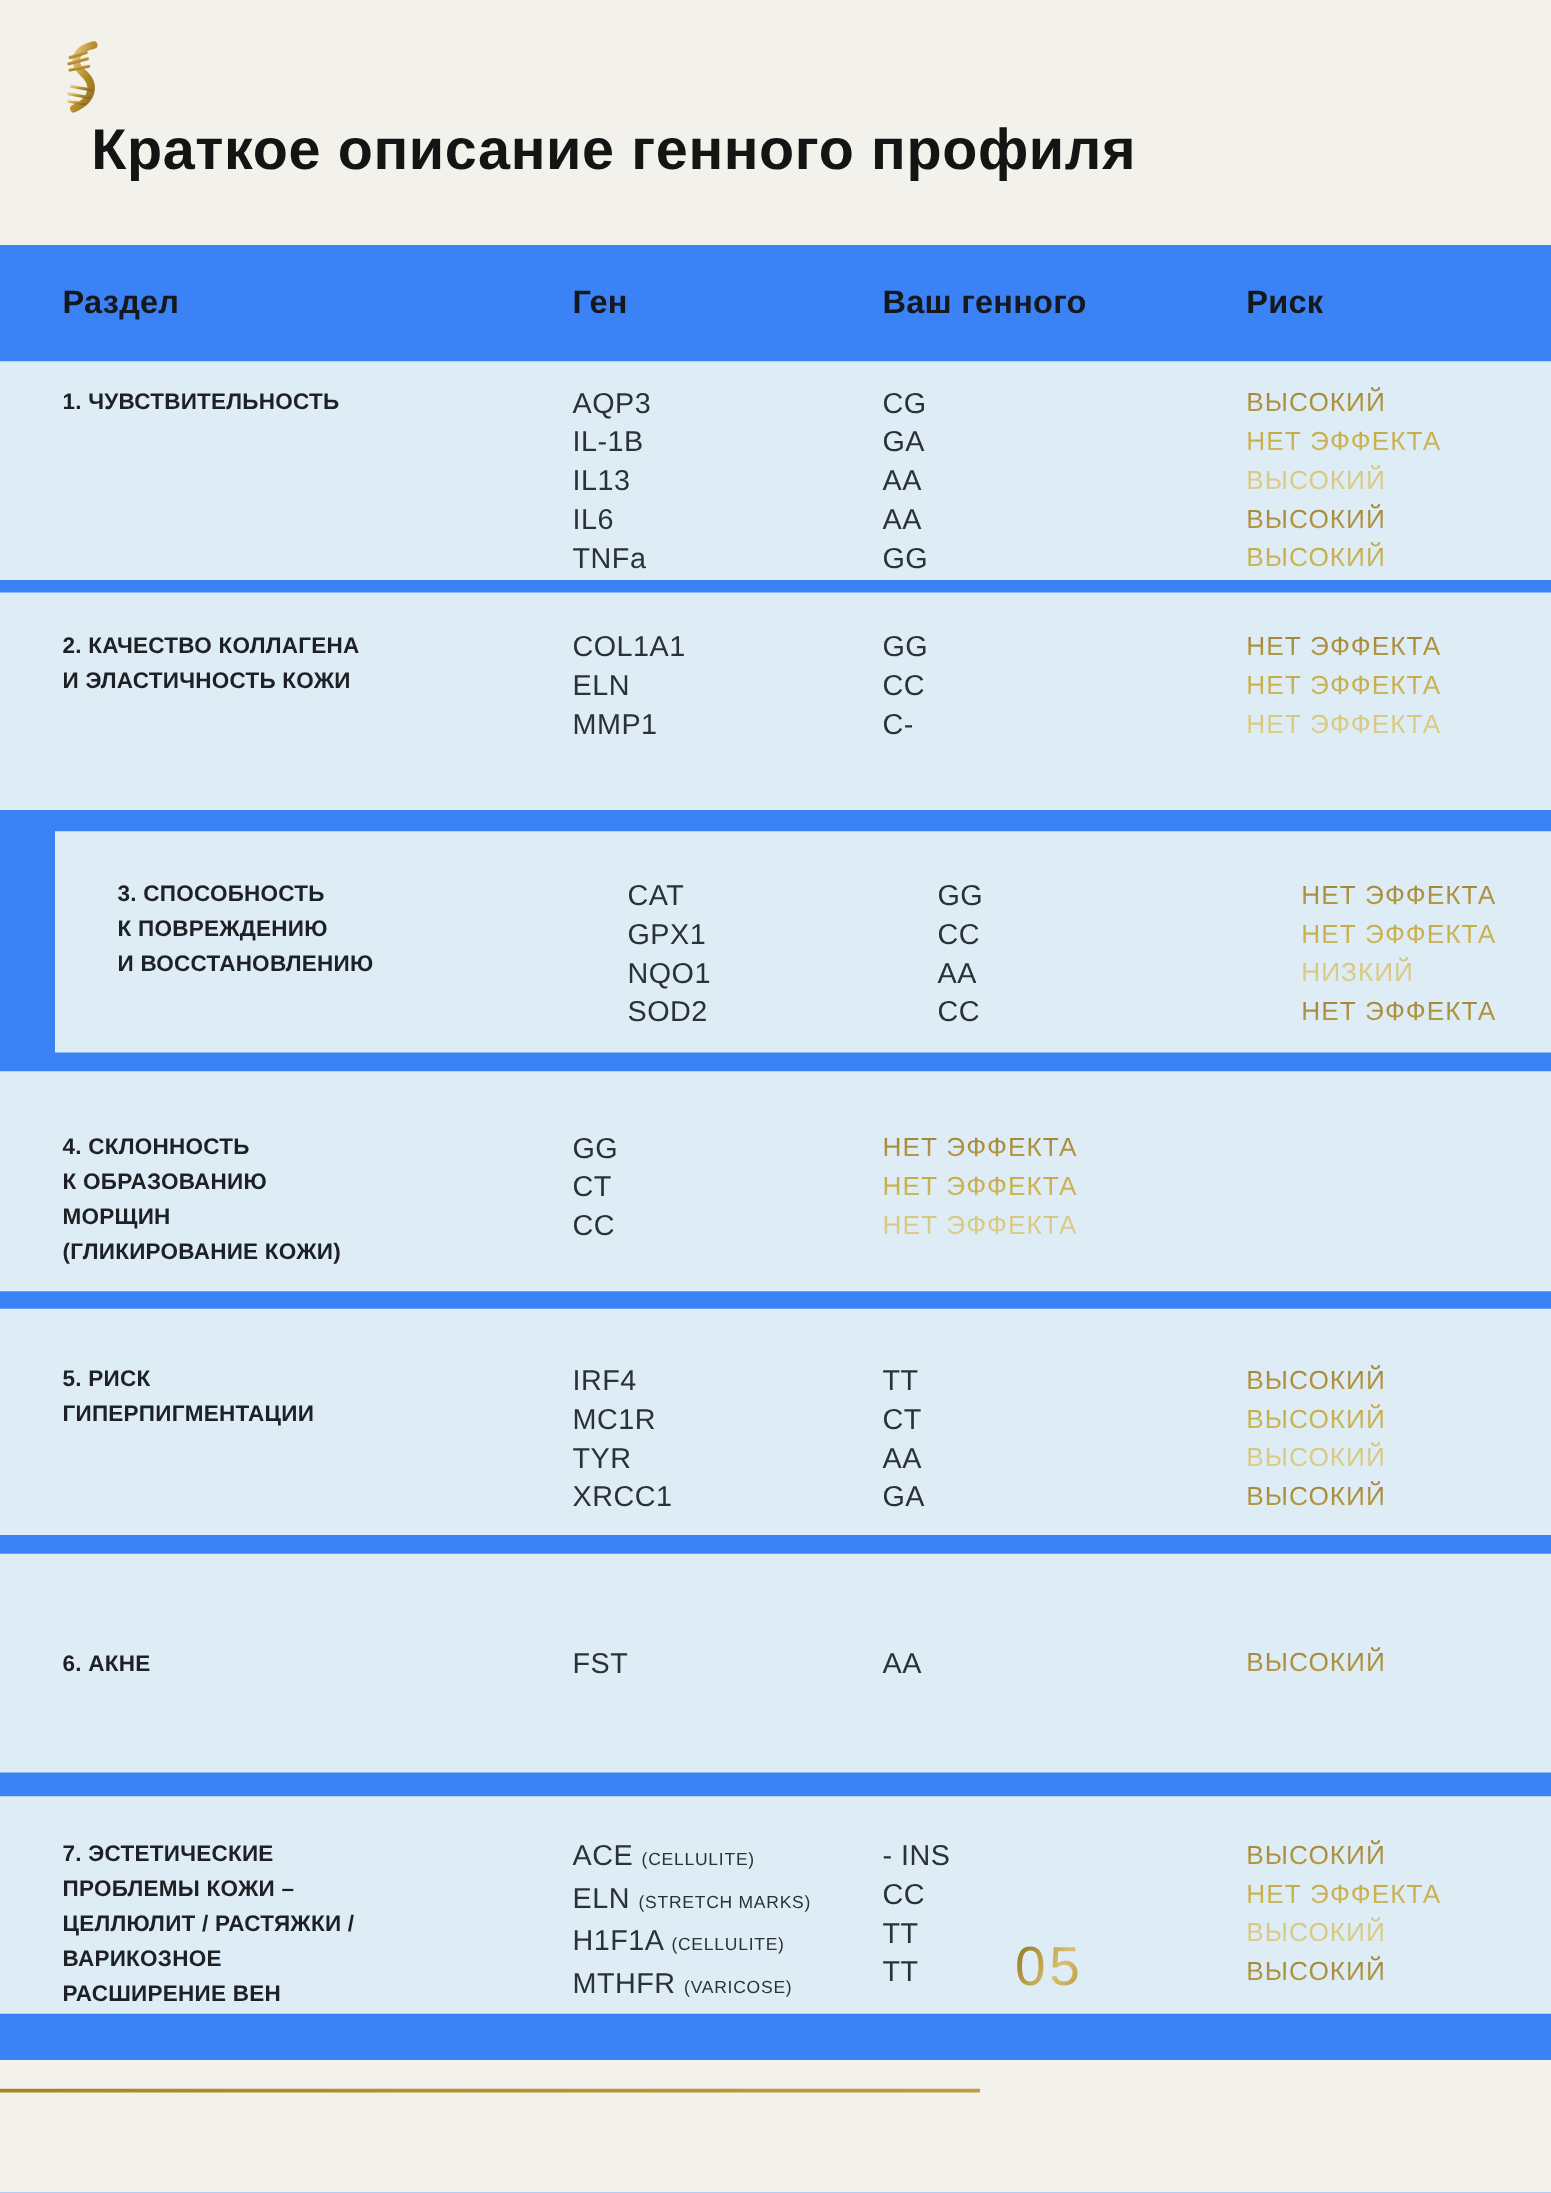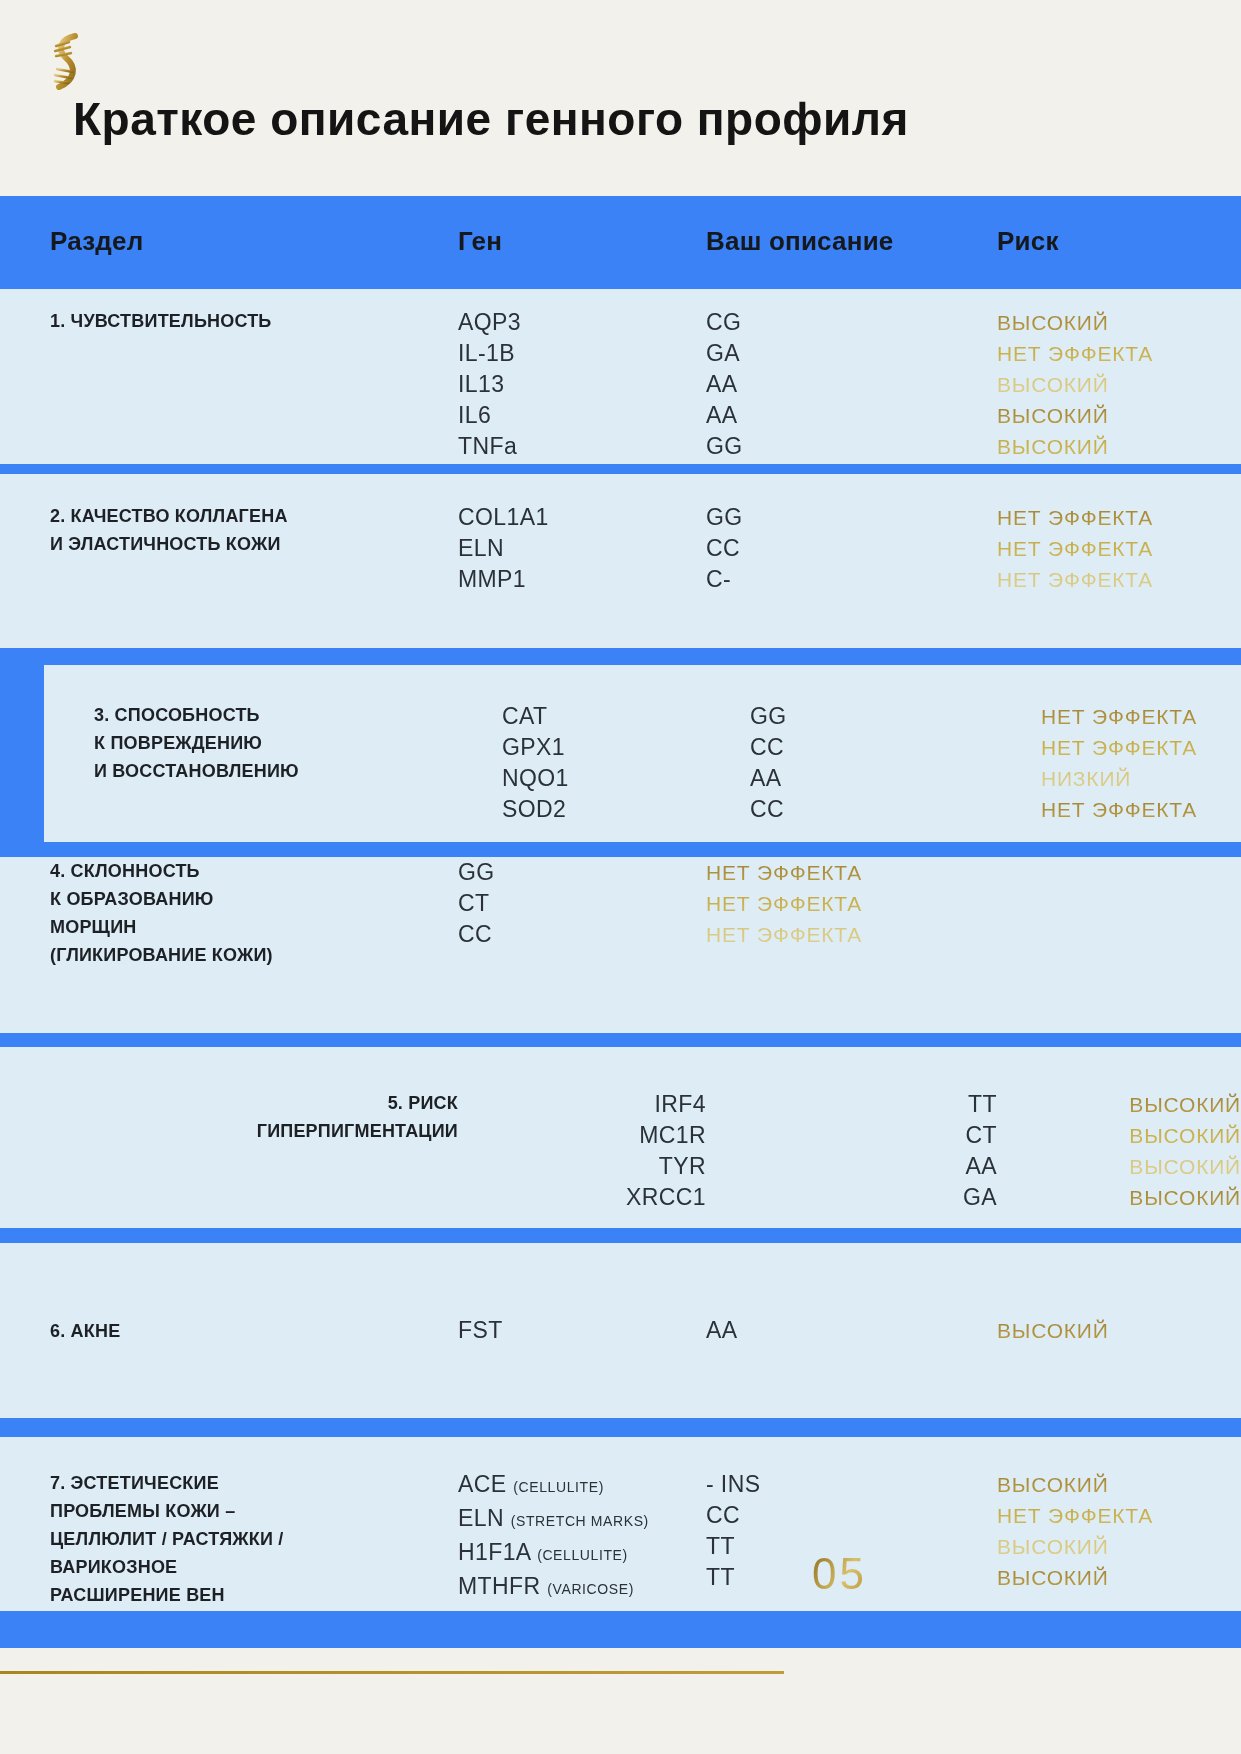--- a/index.html
+++ b/index.html
@@ -21,22 +21,22 @@
   .sec .label{font-size:18px;line-height:28px;font-weight:700;color:#1d2126;
               letter-spacing:0.2px;white-space:pre-line;text-transform:uppercase;}
   .genes div,.genos div,.risks div{line-height:31px;}
   .genes div,.genos div{font-size:23px;color:#2b3138;letter-spacing:0.4px;}
   .genes .note{font-size:14px;letter-spacing:0.6px;}
   .risks div{font-size:21px;letter-spacing:0.8px;text-transform:uppercase;}
 
   .s1{height:175px;padding-top:18px;margin-bottom:10px;}
   .s2{height:174px;padding-top:28px;margin-bottom:17px;}
   .s3{height:177px;padding-top:36px;margin-bottom:15px;margin-left:44px;}
-  .s4{height:176px;margin-bottom:14px;}
-  .s5{height:181px;padding-top:42px;margin-bottom:15px;text-align:right;}
+  .s4{height:176px;padding-top:46px;margin-bottom:14px;}
+  .s5{height:181px;padding-top:42px;margin-bottom:15px;}
   .s6{height:175px;margin-bottom:19px;align-items:center;}
   .s7{height:174px;padding-top:32px;}
 
   
   .gold{color:#b6953d;}
   .risks div:nth-child(3n+1){background-image:linear-gradient(180deg,#9c7f33,#c0a246);}
   .risks div:nth-child(3n+2){background-image:linear-gradient(180deg,#c2a63e,#d2bd5e);}
   .risks div:nth-child(3n){background-image:linear-gradient(180deg,#d5c477,#dfd08d);}
   .pagenum{background-image:linear-gradient(120deg,#8f701f,#d9c06a 60%,#b6953d);}
   @supports (-webkit-background-clip: text) {
@@ -75,21 +75,21 @@
     </svg>
   </div>
 
   <h1 class="title">Краткое описание генного профиля</h1>
 
   <div class="table-area">
 
     <div class="grid head">
       <div>Раздел</div>
       <div>Ген</div>
-      <div>Ваш описание</div>
+      <div>Ваш генного</div>
       <div>Риск</div>
     </div>
 
     <section class="grid sec s1">
       <div class="label">1. ЧУВСТВИТЕЛЬНОСТЬ</div>
       <div class="genes">
         <div>AQP3</div>
         <div>IL-1B</div>
         <div>IL13</div>
         <div>IL6</div>

